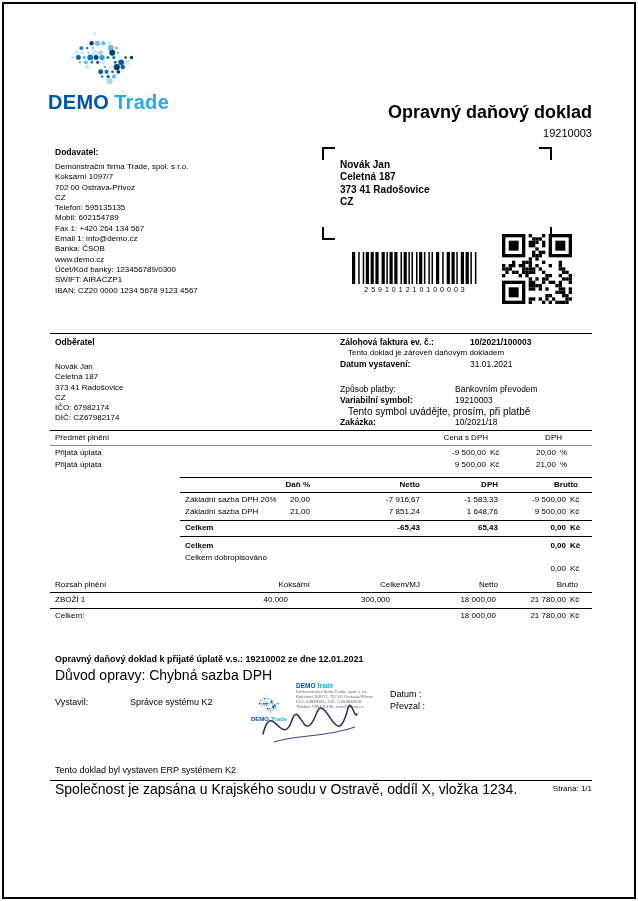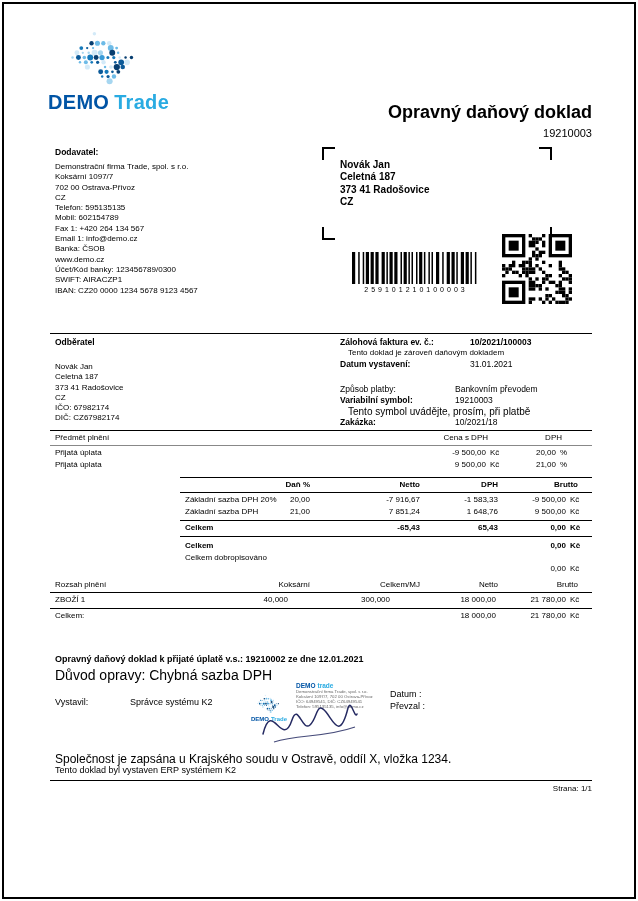--- a/index.html
+++ b/index.html
@@ -498,14 +498,14 @@
     <path d="M3 42 C12 6 22 58 32 28 C38 10 42 40 50 33 C58 26 56 8 66 20 C74 30 80 48 88 16 C91 6 95 28 97 22" stroke="#252a62" stroke-width="1.5" fill="none" stroke-linecap="round"></path>
     <path d="M14 50 C38 42 64 46 95 35" stroke="#252a62" stroke-width="1.1" fill="none" opacity="0.85"></path>
   </svg>
 </div>
 
 <div class="abs t9" style="left:390px;top:689px">Datum :</div>
 <div class="abs t9" style="left:390px;top:701px">Převzal :</div>
 
 <div class="abs t9" style="left:55px;top:765px">Tento doklad byl vystaven ERP systémem K2</div>
 <div class="hline" style="top:780px"></div>
-<div class="abs" style="left:55px;top:752px;font-size:12px">Společnost je zapsána u Krajského soudu v Ostravě, oddíl X, vložka 1234.</div>
+<div class="abs" style="left:55px;top:781px;font-size:14px">Společnost je zapsána u Krajského soudu v Ostravě, oddíl X, vložka 1234.</div>
 <div class="abs" style="right:46px;top:784px;font-size:8px">Strana: 1/1</div>
 
 </body></html>

